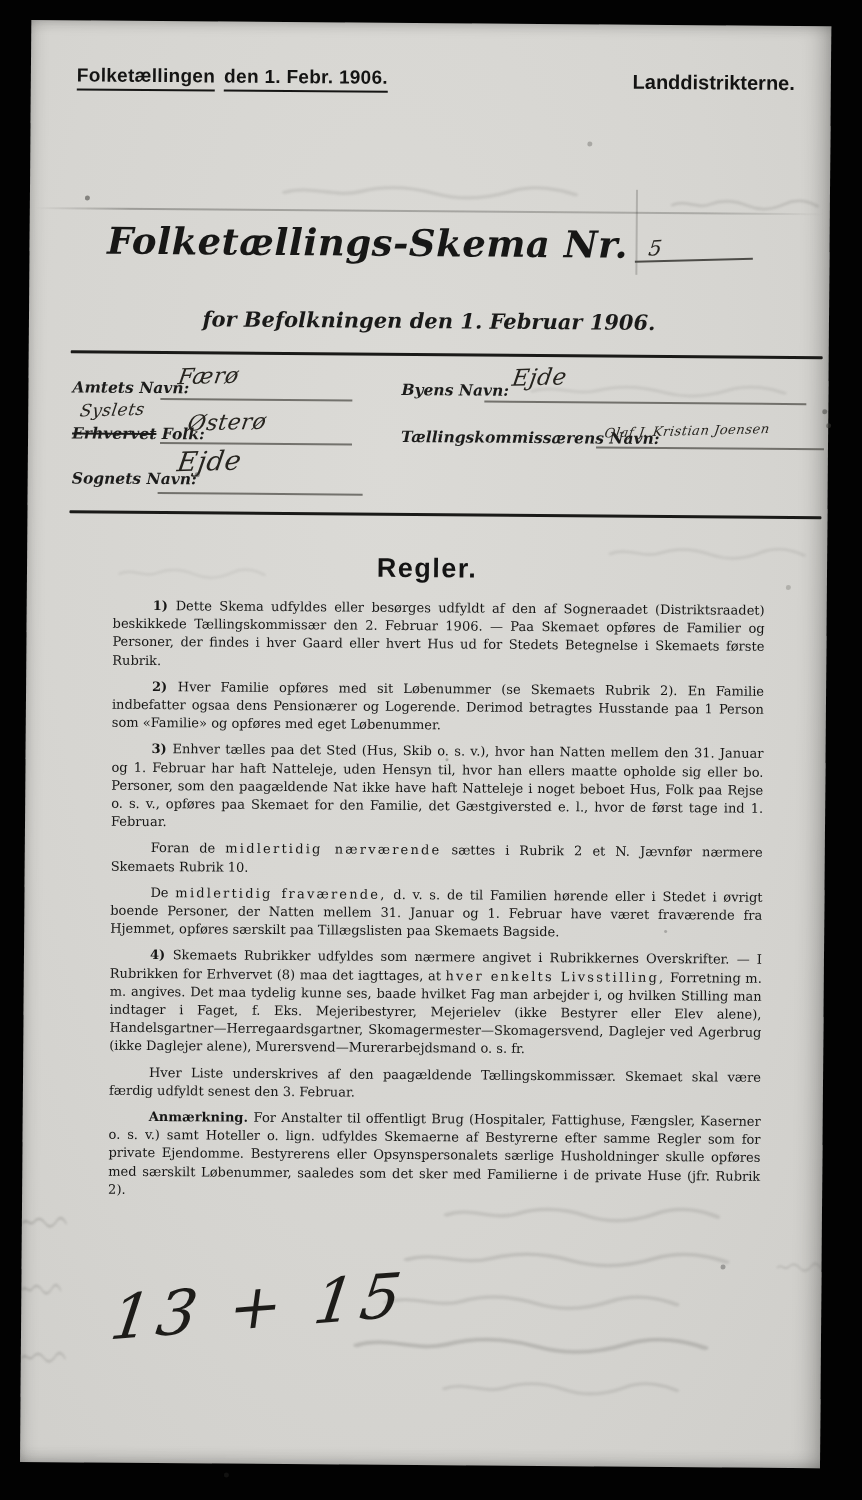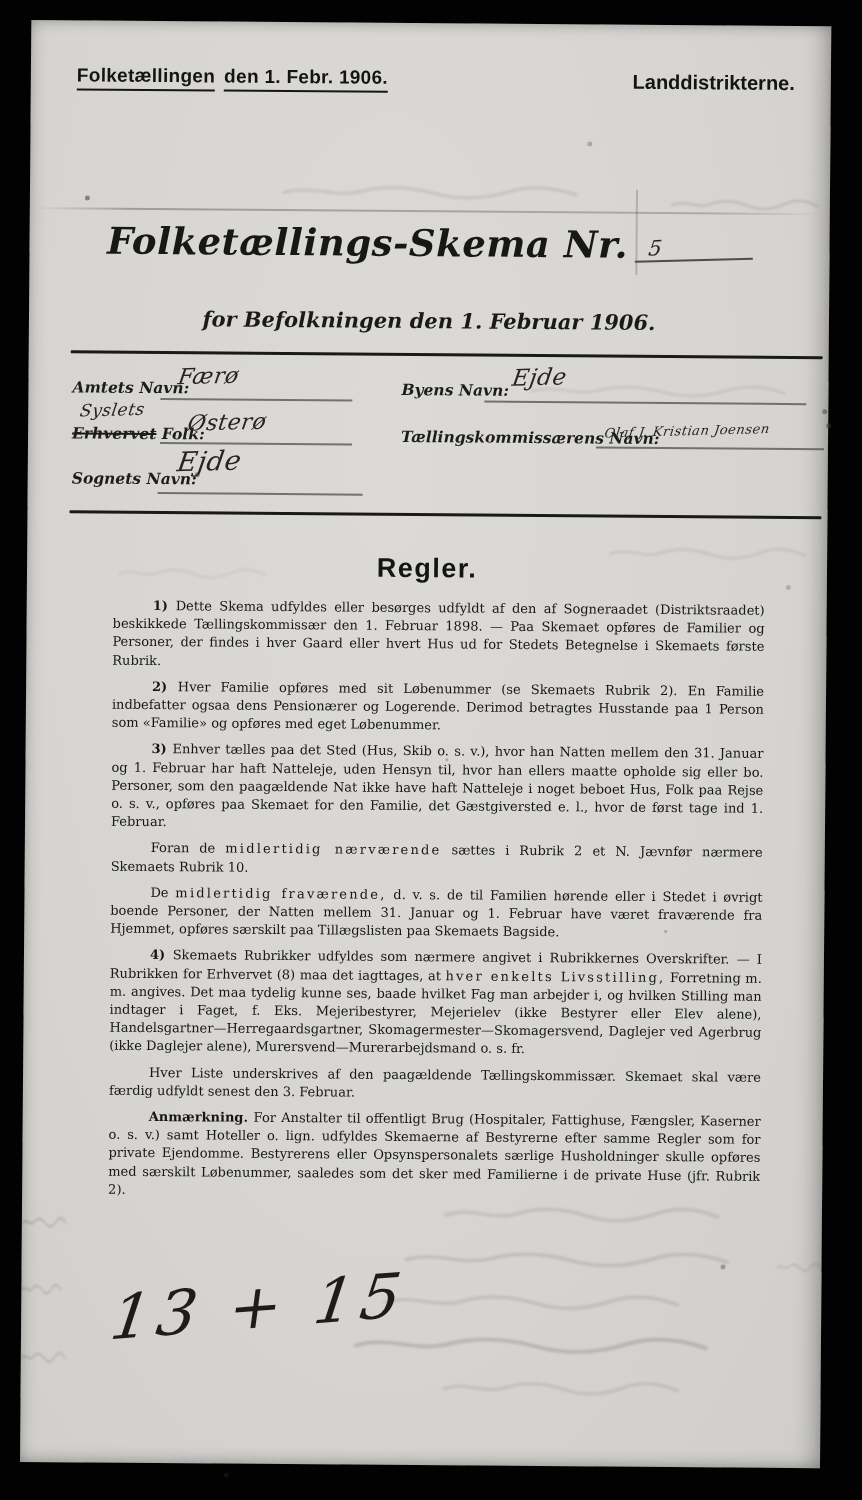--- a/index.html
+++ b/index.html
@@ -173,21 +173,21 @@
     <div class="abs hline" style="left:456px;top:377px;width:322px;"></div>
 
     <div class="abs plabel" style="left:373px;top:404px;">Tællingskommissærens Navn:</div>
     <div class="abs hand" style="left:577px;top:398px;font-size:13px;">Olaf J. Kristian Joensen</div>
     <div class="abs hline" style="left:568px;top:422px;width:228px;"></div>
 
     <div class="abs rule" id="rule-bottom"></div>
 
     <div class="abs" id="regler-heading">Regler.</div>
     <div class="abs" id="rules-paragraphs">
-        <p><span class="seg-bold">1) </span><span class="seg-normal">Dette Skema udfyldes eller besørges udfyldt af den af Sogneraadet (Distriktsraadet) beskikkede Tællingskommissær den 1. Februar 1898. — Paa Skemaet opføres de Familier og Personer, der findes i hver Gaard eller hvert Hus ud for Stedets Betegnelse i Skemaets første Rubrik.</span></p>
+        <p><span class="seg-bold">1) </span><span class="seg-normal">Dette Skema udfyldes eller besørges udfyldt af den af Sogneraadet (Distriktsraadet) beskikkede Tællingskommissær den 2. Februar 1906. — Paa Skemaet opføres de Familier og Personer, der findes i hver Gaard eller hvert Hus ud for Stedets Betegnelse i Skemaets første Rubrik.</span></p>
         <p><span class="seg-bold">2) </span><span class="seg-normal">Hver Familie opføres med sit Løbenummer (se Skemaets Rubrik 2). En Familie indbefatter ogsaa dens Pensionærer og Logerende. Derimod betragtes Husstande paa 1 Person som «Familie» og opføres med eget Løbenummer.</span></p>
         <p><span class="seg-bold">3) </span><span class="seg-normal">Enhver tælles paa det Sted (Hus, Skib o. s. v.), hvor han Natten mellem den 31. Januar og 1. Februar har haft Natteleje, uden Hensyn til, hvor han ellers maatte opholde sig eller bo. Personer, som den paagældende Nat ikke have haft Natteleje i noget beboet Hus, Folk paa Rejse o. s. v., opføres paa Skemaet for den Familie, det Gæstgiversted e. l., hvor de først tage ind 1. Februar.</span></p>
         <p><span class="seg-normal">Foran de </span><span class="seg-spaced">midlertidig nærværende</span><span class="seg-normal"> sættes i Rubrik 2 et N. Jævnfør nærmere Skemaets Rubrik 10.</span></p>
         <p><span class="seg-normal">De </span><span class="seg-spaced">midlertidig fraværende,</span><span class="seg-normal"> d. v. s. de til Familien hørende eller i Stedet i øvrigt boende Personer, der Natten mellem 31. Januar og 1. Februar have været fraværende fra Hjemmet, opføres særskilt paa Tillægslisten paa Skemaets Bagside.</span></p>
         <p><span class="seg-bold">4) </span><span class="seg-normal">Skemaets Rubrikker udfyldes som nærmere angivet i Rubrikkernes Overskrifter. — I Rubrikken for Erhvervet (8) maa det iagttages, at </span><span class="seg-spaced">hver enkelts Livsstilling,</span><span class="seg-normal"> Forretning m. m. angives. Det maa tydelig kunne ses, baade hvilket Fag man arbejder i, og hvilken Stilling man indtager i Faget, f. Eks. Mejeribestyrer, Mejerielev (ikke Bestyrer eller Elev alene), Handelsgartner—Herregaardsgartner, Skomagermester—Skomagersvend, Daglejer ved Agerbrug (ikke Daglejer alene), Murersvend—Murerarbejdsmand o. s. fr.</span></p>
         <p><span class="seg-normal">Hver Liste underskrives af den paagældende Tællingskommissær. Skemaet skal være færdig udfyldt senest den 3. Februar.</span></p>
         <p><span class="seg-bold">Anmærkning. </span><span class="seg-normal">For Anstalter til offentligt Brug (Hospitaler, Fattighuse, Fængsler, Kaserner o. s. v.) samt Hoteller o. lign. udfyldes Skemaerne af Bestyrerne efter samme Regler som for private Ejendomme. Bestyrerens eller Opsynspersonalets særlige Husholdninger skulle opføres med særskilt Løbenummer, saaledes som det sker med Familierne i de private Huse (jfr. Rubrik 2).</span></p>
       </div>
 
     <div class="abs hand" id="bottom-note">13 + 15</div>

